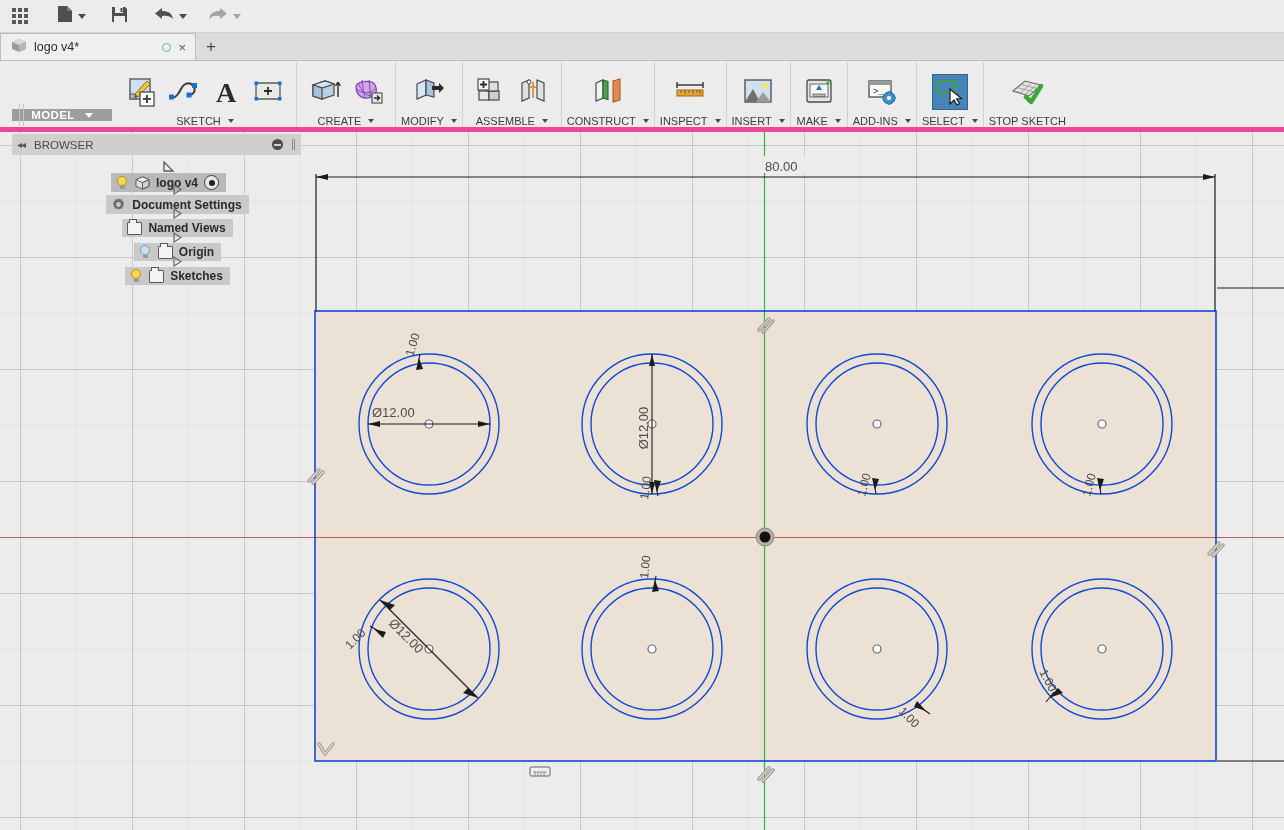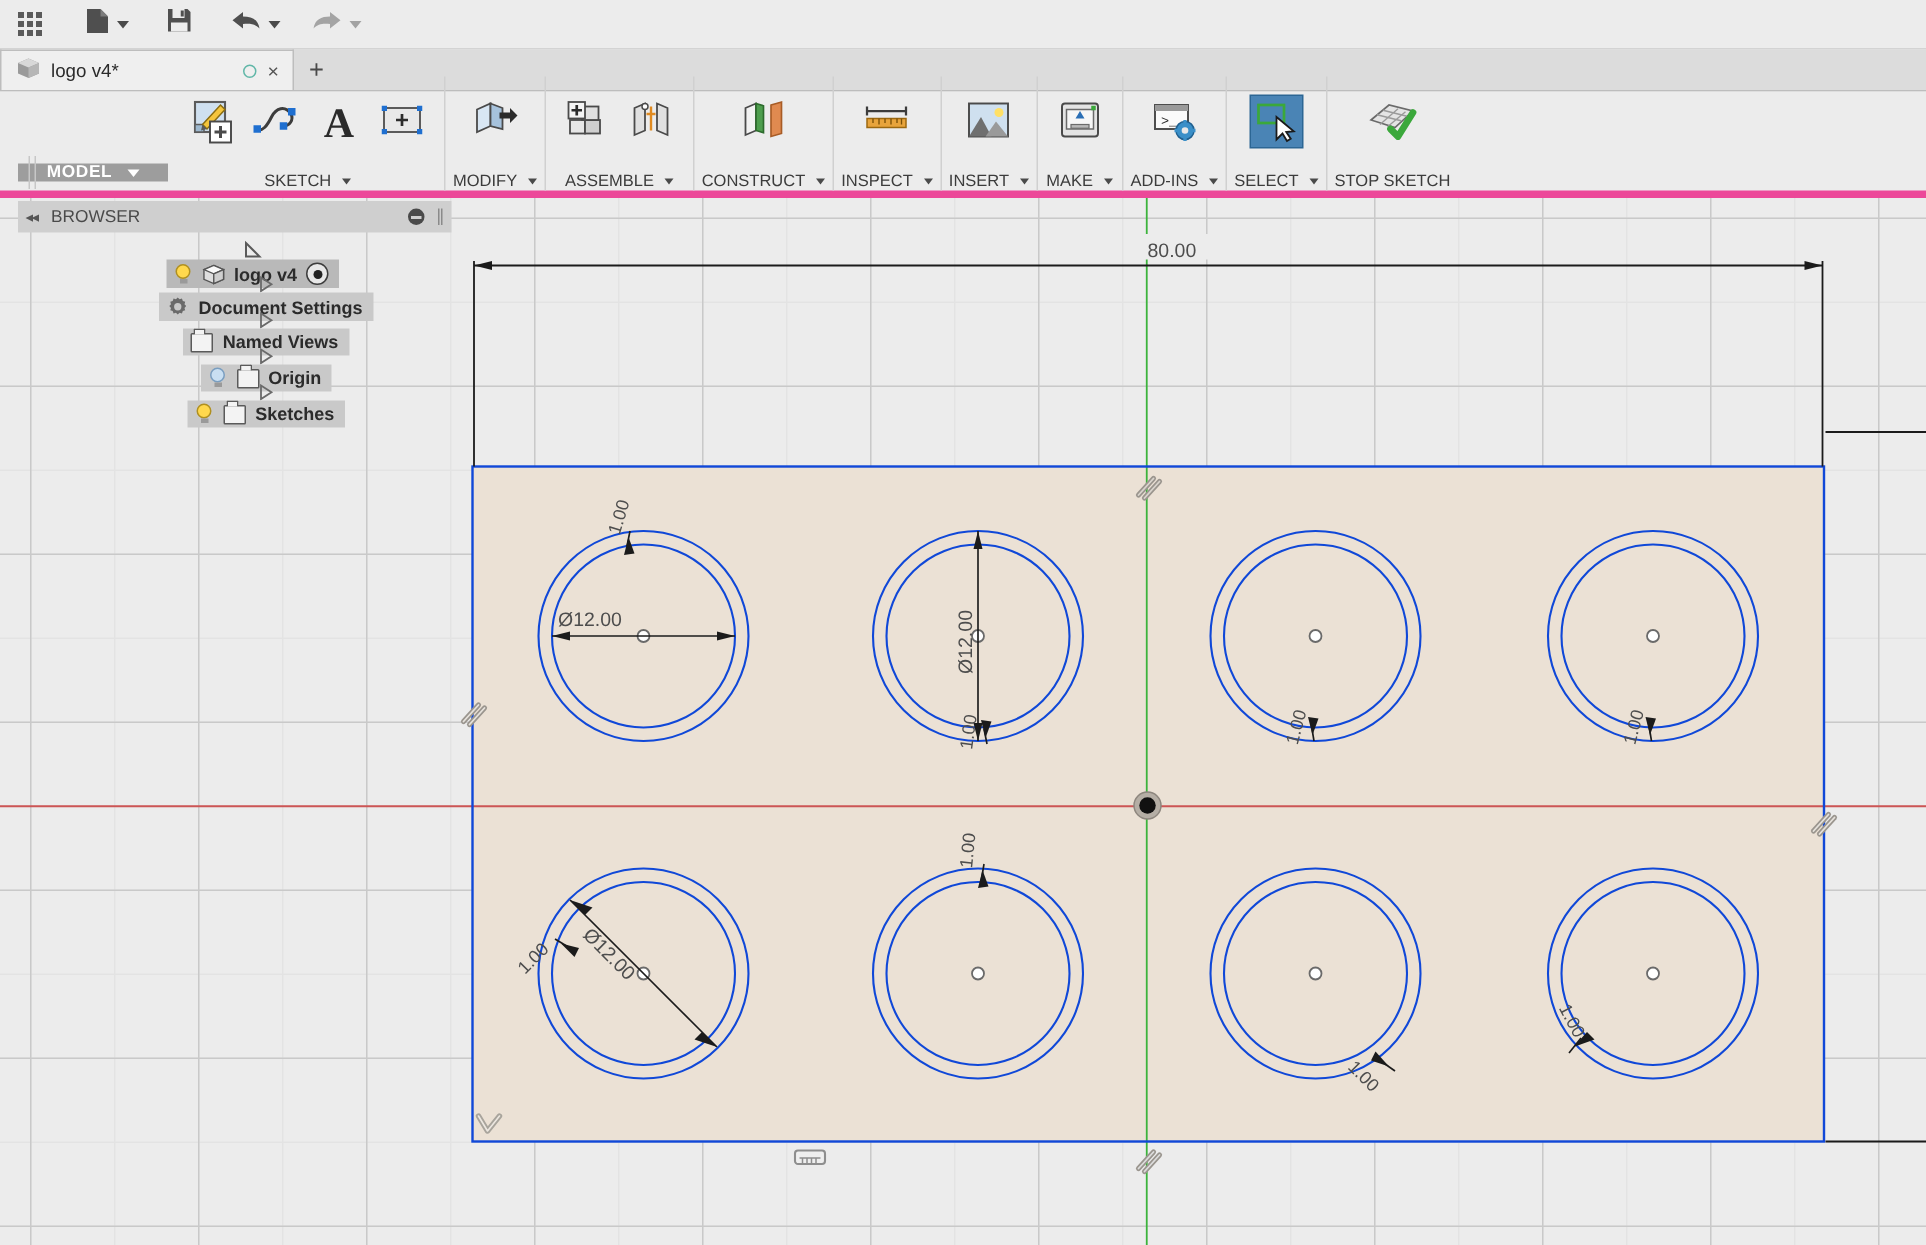--- a/index.html
+++ b/index.html
@@ -72,21 +72,21 @@
     border-left: 1.5px solid #c7c7c7; border-right: 1.5px solid #c7c7c7;
   }
   .wsbtn .caret { border-top-color: #fff; }
   .panel {
     display: flex; flex-direction: column; align-items: center; justify-content: flex-start;
     padding: 5px 5px 0 5px; border-right: 1px solid #d0d0d0;
   }
   .panel:last-child { border-right: none; }
   .panel .row { display: flex; align-items: flex-end; gap: 8px; height: 42px; padding: 0 6px; }
   .panel .lbl {
-    font-size: 11px; color: #3c3c3c; margin-top: 17px;
+    font-size: 11px; color: #3c3c3c; margin-top: 6px;
     display: flex; align-items: center; gap: 3px; cursor: pointer;
   }
   .panel .lbl .caret { border-top-width: 4px; border-left-width: 3.5px; border-right-width: 3.5px; }
   .tool { width: 34px; height: 34px; position: relative; cursor: pointer; }
   .tool.sel { background: #4a84b5; outline: 1px solid #2c6694; }
 
   
   .browser {
     position: absolute; left: 0; top: 132px; width: 309px; height: 698px;
     background: transparent; z-index: 5;
@@ -258,20 +258,44 @@
             <rect x="27" y="22" width="3.5" height="3.5" fill="#1f6fd0"></rect>
           </svg>
         </div>
       </div>
       <div class="lbl">
         <span>SKETCH</span>
         <span class="caret"></span>
       </div>
     </div>
 
+    <div class="panel">
+      <div class="row">
+        <div class="tool">
+          <svg width="34" height="34" viewBox="0 0 34 34">
+            <path d="M5 10 L17 6 L26 9 L26 20 L14 24 L5 21 Z" fill="#b8cfe6" stroke="#4a4a4a" stroke-width="1.2"></path>
+            <path d="M5 10 L17 6 L26 9 L14 13 Z" fill="#d8e6f3" stroke="#4a4a4a" stroke-width="1.2"></path>
+            <path d="M14 13 L14 24 L5 21 L5 10 Z" fill="#a6c2dc" stroke="#4a4a4a" stroke-width="1.2"></path>
+            <path d="M30 22 L30 7 M30 7 L27.5 11 M30 7 L32.5 11" stroke="#2b2b2b" stroke-width="1.4" fill="none"></path>
+          </svg>
+        </div>
+        <div class="tool">
+          <svg width="34" height="34" viewBox="0 0 34 34">
+            <path d="M6 12 C6 6 22 4 25 10 C28 16 26 22 18 23 C10 24 6 18 6 12 Z" fill="#cfa8e8" stroke="#7a3fae" stroke-width="1.2"></path>
+            <path d="M8 8 C14 20 16 21 24 20 M6 14 C12 18 18 20 25 14 M12 5 C13 13 14 19 15 23 M19 5 C20 12 20 18 20 22" stroke="#7a3fae" stroke-width=".9" fill="none"></path>
+            <rect x="22" y="18" width="10" height="10" fill="#e8e8e8" stroke="#4a4a4a" stroke-width="1.1"></rect>
+            <path d="M24 23 h5 M27 20.5 l2.5 2.5 l-2.5 2.5" stroke="#2b2b2b" stroke-width="1.4" fill="none"></path>
+          </svg>
+        </div>
+      </div>
+      <div class="lbl">
+        <span>CREATE</span>
+        <span class="caret"></span>
+      </div>
+    </div>
 
     <div class="panel">
       <div class="row">
         <div class="tool">
           <svg width="34" height="34" viewBox="0 0 34 34">
             <path d="M5 9 L14 5 L14 20 L5 24 Z" fill="#d8e6f3" stroke="#4a4a4a" stroke-width="1.2"></path>
             <path d="M14 5 L22 8 L22 22 L14 20 Z" fill="#a6c2dc" stroke="#4a4a4a" stroke-width="1.2"></path>
             <path d="M20 11 h7 v-3 l5 5 l-5 5 v-3 h-7 z" fill="#2b2b2b"></path>
           </svg>
         </div>

